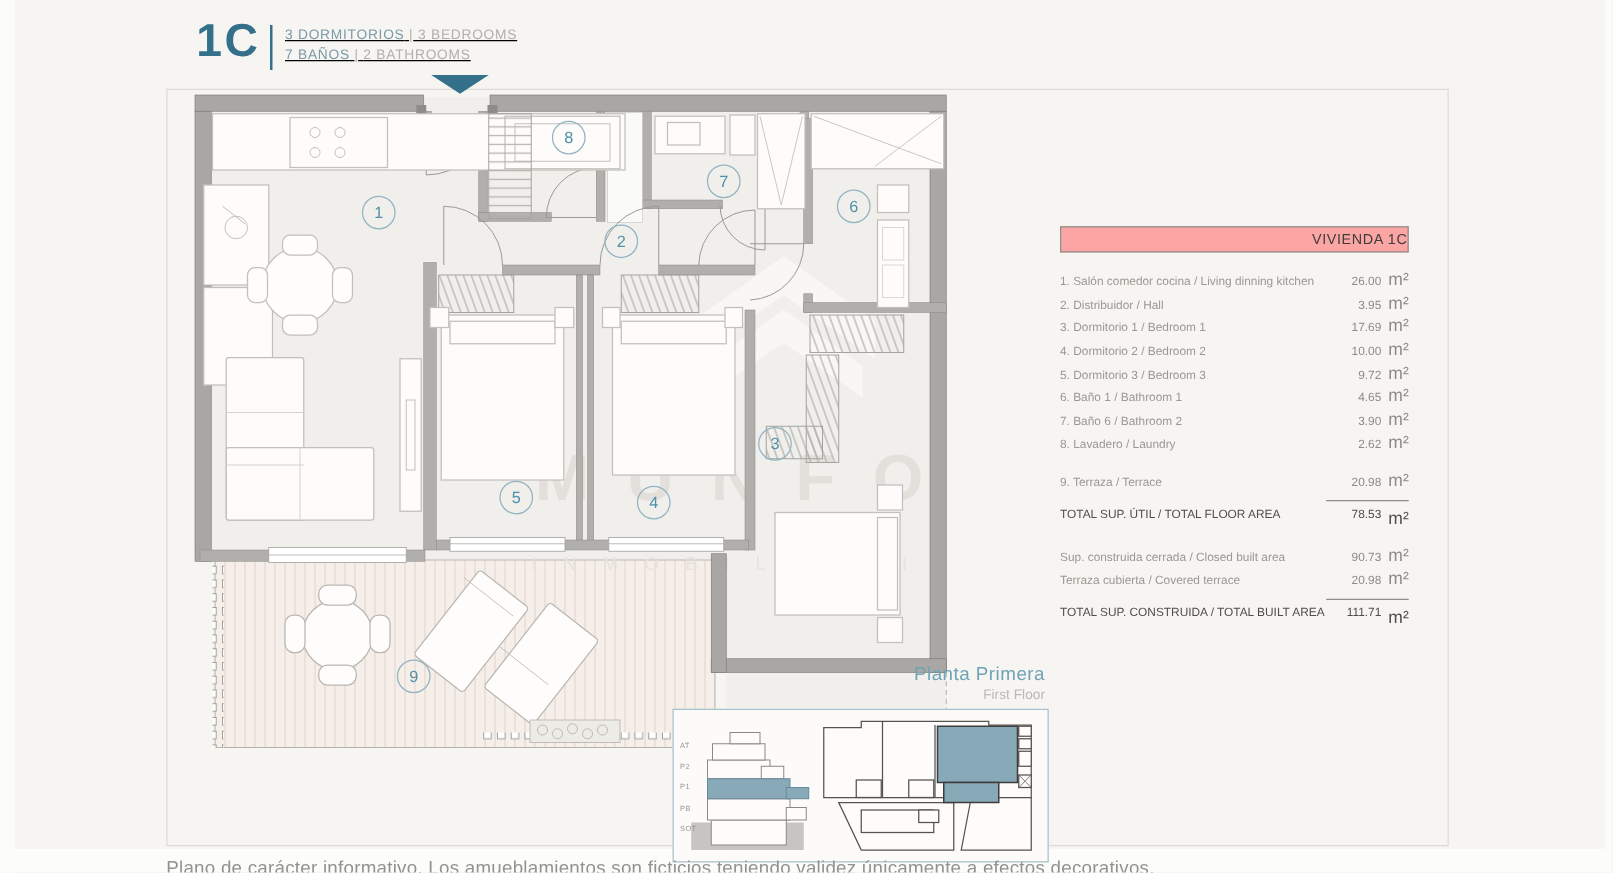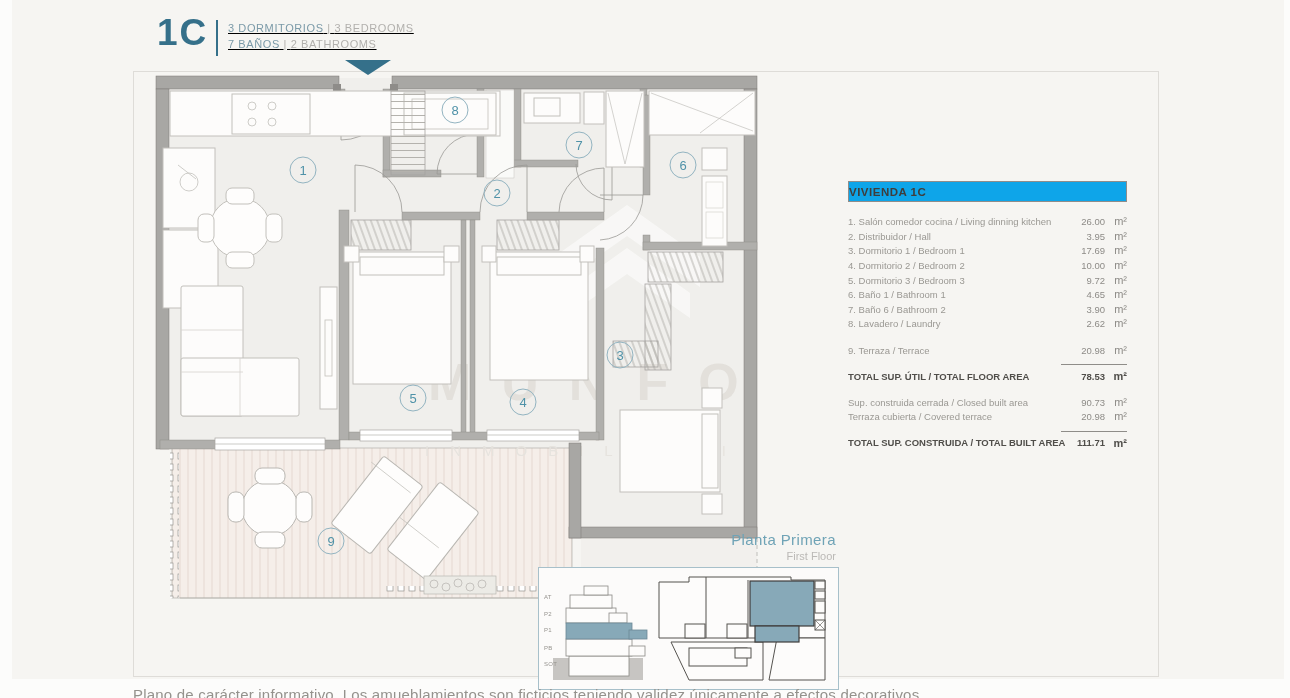--- a/index.html
+++ b/index.html
@@ -29,32 +29,32 @@
 
   
   #plan-svg{position:absolute;left:128px;top:55px;}
 
   
   .room-badge{position:absolute;width:25px;height:25px;border:1px solid #93b4c1;border-radius:50%;
     color:#4f92a8;font-size:13px;line-height:25px;text-align:center;transform:translate(-50%,-50%);}
 
   
   #area-table{position:absolute;left:848px;top:181px;width:279px;}
-  #table-title-box{border:1px solid #8f8d8b;background:#0ea5e9;text-align:left;
-    padding:4px 0 3px;font-size:11.5px;font-weight:bold;color:#3f3d3b;letter-spacing:.5px;}
+  #table-title-box{border:1px solid #8f8d8b;background:#fca5a5;text-align:right;
+    padding:4px 0 3px;font-size:11.5px;font-weight:normal;color:#3f3d3b;letter-spacing:.5px;}
   .sec{margin-top:12px;}
   .sec-h{border-top:1px solid #b3b1ad;border-bottom:1px solid #b3b1ad;padding:3px 0 2px;
     font-weight:bold;font-size:9.5px;color:#605e5a;margin-bottom:3px;}
   .row{display:flex;align-items:baseline;padding:1.3px 0;font-size:9.5px;color:#9a9893;}
   .lbl{flex:1;white-space:nowrap;overflow:hidden;}
   .val{width:38px;text-align:right;color:#8d8b87;}
-  .unit{width:22px;text-align:right;color:#8d8b87;font-size:11px;}
+  .unit{width:22px;text-align:right;color:#8d8b87;font-size:14px;}
   .gap{height:12px;}
   .total-line{width:66px;margin:7px 0 3px auto;border-top:1px solid #8f8d89;}
-  .total{display:flex;align-items:center;font-size:9.5px;font-weight:bold;color:#504e4a;padding-top:2px;}
+  .total{display:flex;align-items:flex-start;font-size:9.5px;font-weight:normal;color:#504e4a;padding-top:2px;}
   .total .val,.total .unit{color:#504e4a;}
 
   
   #floor-label{position:absolute;left:640px;top:531px;width:196px;text-align:right;}
   #floor-es{font-size:15px;color:#6fa3b6;letter-spacing:.4px;}
   #floor-en{font-size:11px;color:#bbb9b6;margin-top:2px;}
 
   
   #keyplan-box{position:absolute;left:538px;top:567px;width:299px;height:121px;
     border:1px solid #a7c0ca;background:#fcfbfa;}

